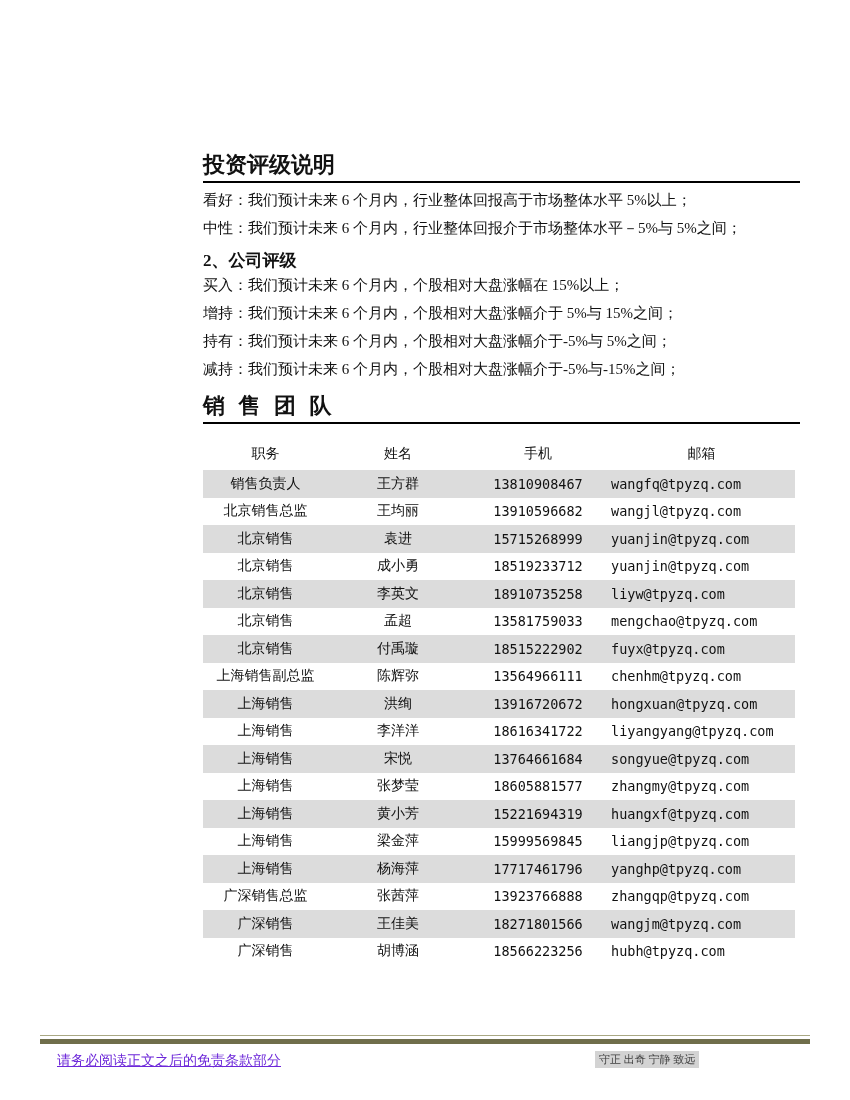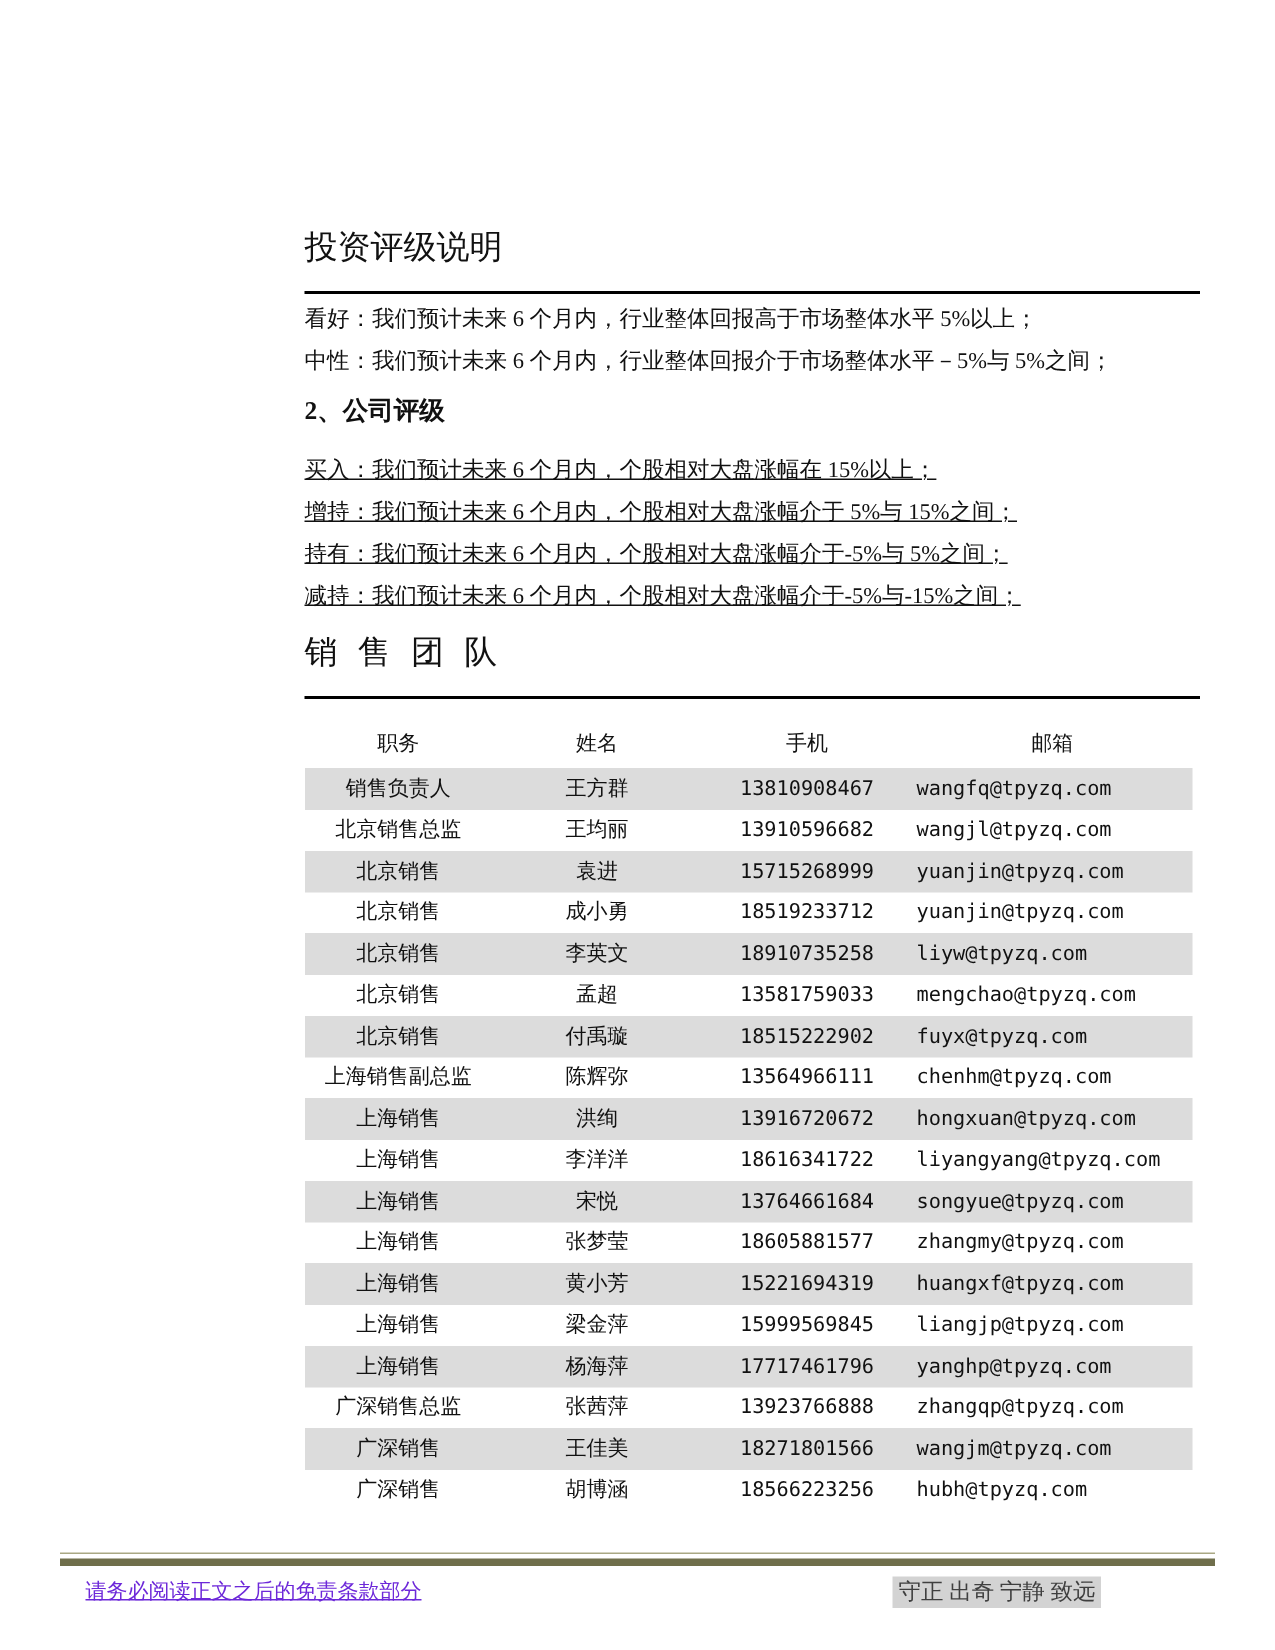--- a/index.html
+++ b/index.html
@@ -13,42 +13,42 @@
   }
   .page { position: absolute; inset: 0; }
   .content {
     position: absolute;
     left: 203px; top: 152px;
     width: 597px;
   }
   h1.sec-title {
     margin: 0;
     font-size: 22px;
-    font-weight: normal;
+    font-weight: bold;
     line-height: 26px;
-    padding-bottom: 16px;
+    padding-bottom: 3px;
     border-bottom: 2px solid #000000;
   }
   h1.sales-title {
     margin: 10px 0 14px 0;
     letter-spacing: 4px;
   }
   h2.sub-heading {
     margin: 9px 0 0 0;
     font-size: 17px;
     font-weight: bold;
     line-height: 20px;
   }
   .rating-lines { margin-top: 3px; }
   .rating-lines .line {
     font-size: 15px;
     line-height: 28px;
     white-space: nowrap;
   }
-  .rating-lines.company { margin-top: 16px; text-decoration: underline; }
+  .rating-lines.company { margin-top: 0; }
 
   table.sales-table {
     border-collapse: collapse;
     table-layout: fixed;
     width: 592px;
     margin-top: 0;
   }
   table.sales-table col.c-pos   { width: 125px; }
   table.sales-table col.c-name  { width: 140px; }
   table.sales-table col.c-phone { width: 140px; }
@@ -95,21 +95,21 @@
     position: absolute;
     left: 57px; top: 1052px;
     font-size: 14px;
     color: #6d28d9;
     white-space: nowrap;
     text-decoration: underline;
   }
   .footer-right {
     position: absolute;
     left: 595px; top: 1051px;
-    font-size: 15px;
+    font-size: 11px;
     color: #3f3f3f;
     background: #d3d3d3;
     padding: 1px 4px;
     white-space: nowrap;
   }
 </style>
 </head>
 <body>
 
 <div class="page">

